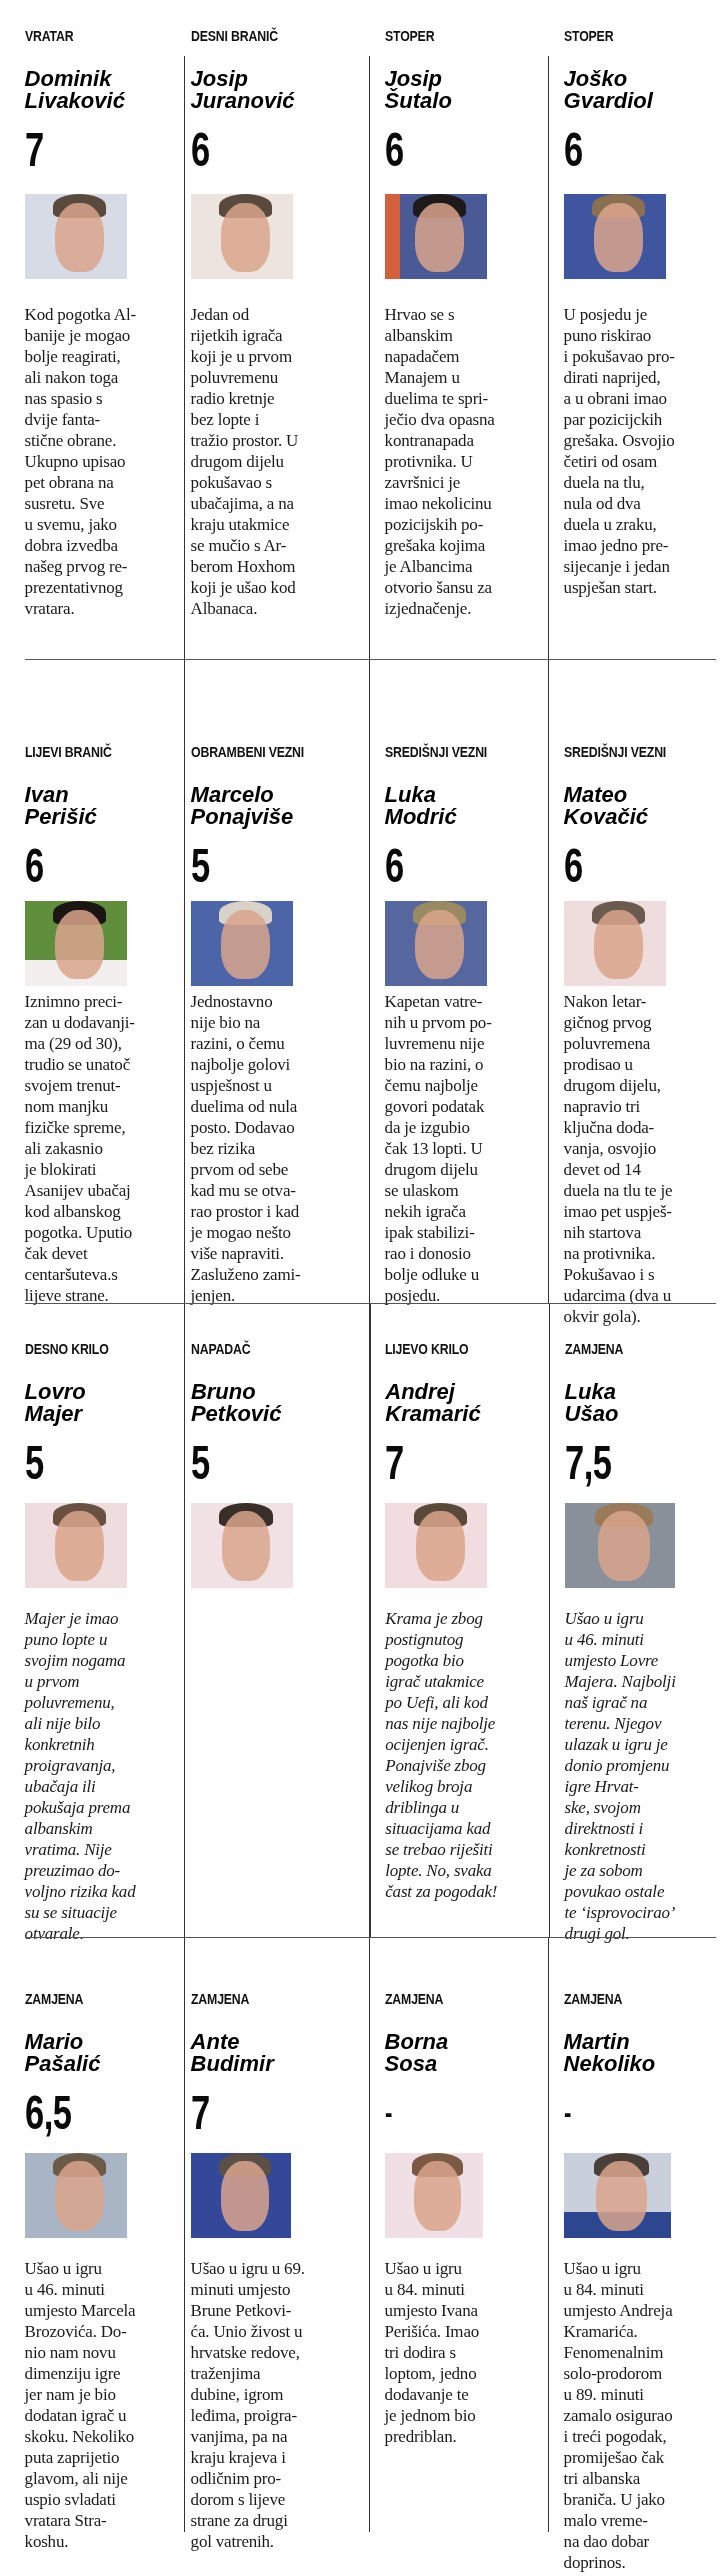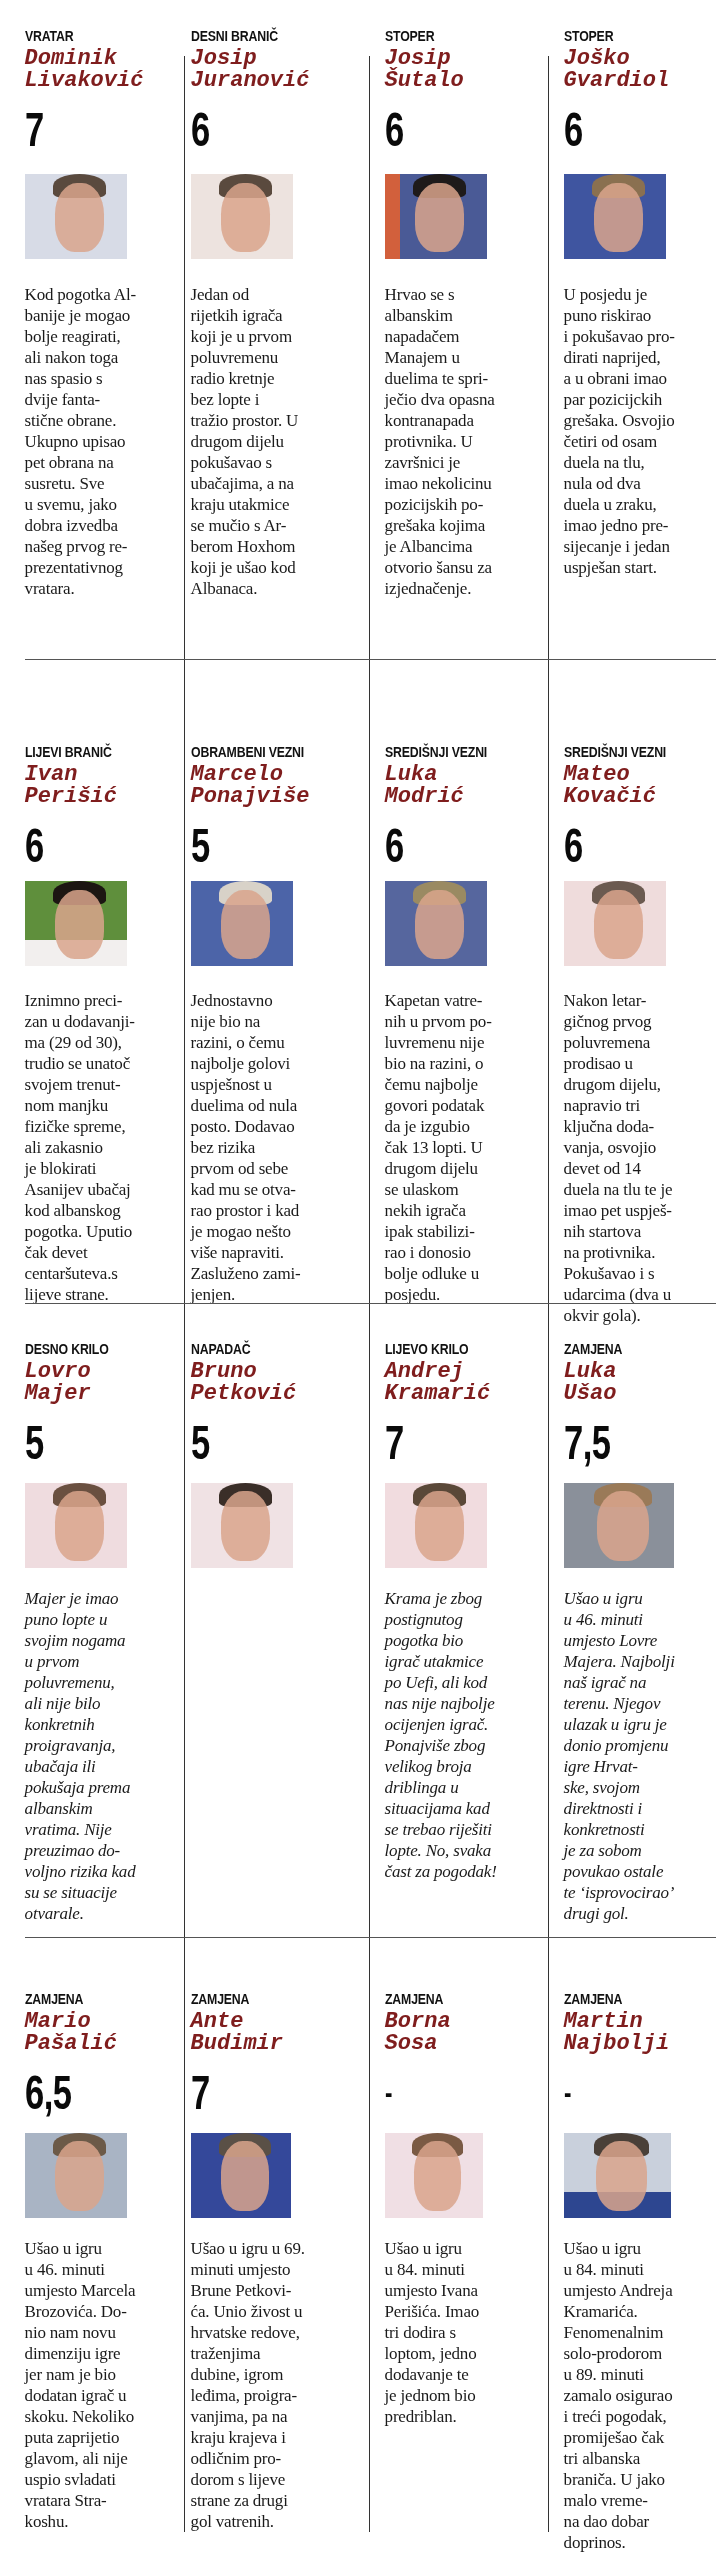--- a/index.html
+++ b/index.html
@@ -19,21 +19,21 @@
     width: 691px;
   }
   .row {
     position: relative;
     display: flex;
     width: 691px;
   }
   .row + .row { border-top: 1.5px solid #555555; }
   .row.r1 { height: 659px; }
   .row.r2 { height: 644px; }
-  .row.r3 { height: 634px; }
+  .row.r3 { height: 634px; justify-content: space-between; }
   .row.r4 { height: 638px; }
   .cell {
     position: relative;
     padding-right: 4.6px;
   }
   .cell.c1 { width: 159px; }
   .cell.c2 { width: 185px; padding-left: 7px; }
   .cell.c3 { width: 179px; padding-left: 16px; }
   .cell.c4 { width: 167px; padding-left: 16px; }
   .cell .vline {
@@ -57,27 +57,27 @@
     transform: scaleX(0.88);
     transform-origin: left center;
     white-space: nowrap;
   }
   .r1 .pos { margin-top: 29px; }
   .r2 .pos { margin-top: 85px; }
   .r3 .pos { margin-top: 38px; }
   .r4 .pos { margin-top: 54px; }
 
   .name {
-    margin-top: 4px;
-    font-family: Liberation Mono, monospace;
+    margin-top: 24px;
+    font-family: Liberation Sans, sans-serif;
     font-style: italic;
     font-weight: 700;
     font-size: 22px;
     line-height: 21.5px;
-    color: #7f1d1d;
+    color: #000000;
   }
   .name span { display: block; white-space: nowrap; }
 
   .rating {
     margin-top: 15.4px;
     font-family: "Liberation Sans", sans-serif;
     font-weight: 700;
     font-size: 48px;
     line-height: 46px;
     height: 46px;
@@ -123,21 +123,21 @@
 
   .text {
     margin-top: 24.6px;
     font-family: "Liberation Serif", serif;
     font-size: 17px;
     line-height: 21px;
     color: #1a1a1a;
     white-space: pre-line;
     letter-spacing: -0.2px;
   }
-  .r2 .text { margin-top: 24px; }
+  .r2 .text { margin-top: 5px; }
   .r3 .text { margin-top: 20px; font-style: italic; }
   .r4 .text { margin-top: 20px; }
 </style>
 </head>
 <body>
 
 <div class="grid">
 
   <div class="row r1">
     <div class="cell c1">
@@ -545,21 +545,21 @@
 loptom, jedno
 dodavanje te
 je jednom bio
 predriblan.</div>
     </div>
     <div class="cell c4">
       <div class="vline"></div>
       <div class="pos">ZAMJENA</div>
       <div class="name">
         <span>Martin</span>
-        <span>Najbolji</span>
+        <span>Nekoliko</span>
       </div>
       <div class="rating dash">-</div>
       <div class="photo" style="background:linear-gradient(180deg,#c9d0dc 0 70%,#2d4690 70%);width:107px">
           <div class="hair" style="background:#4a4038"></div>
           <div class="face"></div>
         </div>
       <div class="text">Ušao u igru
 u 84. minuti
 umjesto Andreja
 Kramarića.

